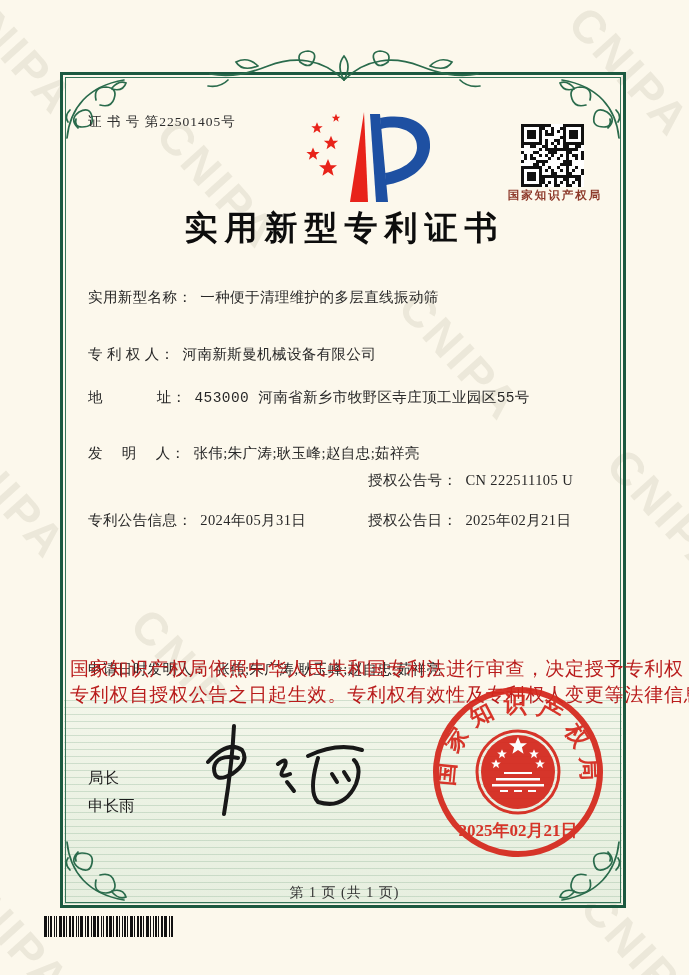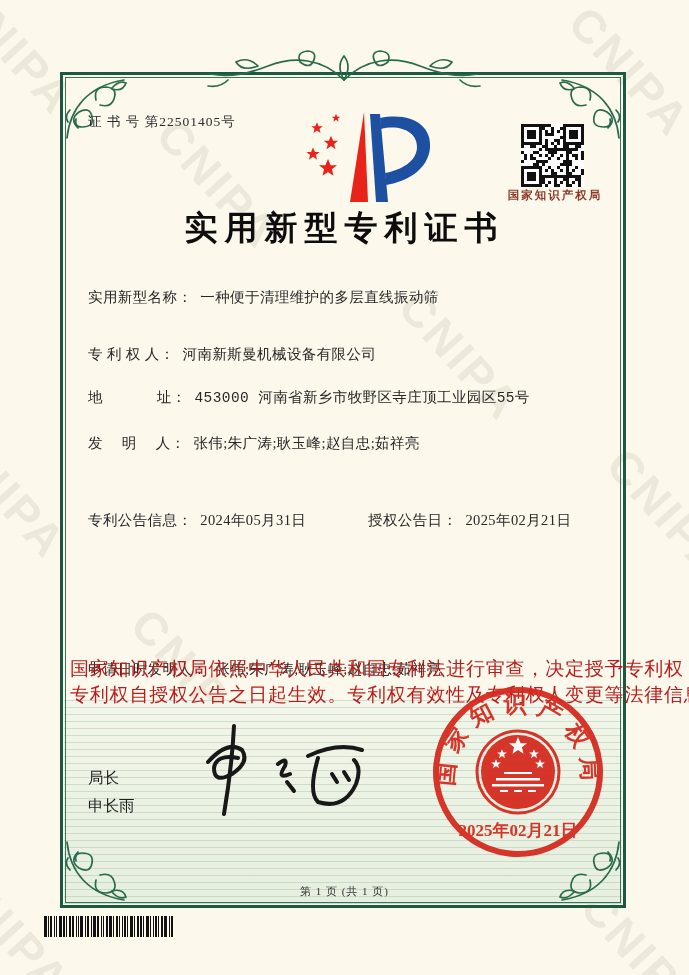--- a/index.html
+++ b/index.html
@@ -43,21 +43,21 @@
   .statement{position:absolute;left:70px;top:656px;width:549px;font-size:19px;color:#b91c1c;
      line-height:26px;text-align:center;letter-spacing:0.8px;}
   .statement div{white-space:nowrap;}
 
   .officer{position:absolute;left:88px;top:764px;font-size:15.5px;color:#1d1d1d;line-height:28px;
      font-family:"Liberation Sans","DejaVu Sans",sans-serif;}
   .signature{position:absolute;left:186px;top:722px;}
 
   .seal{position:absolute;left:430px;top:684px;}
 
-  .page-no{position:absolute;left:0;top:884px;width:689px;text-align:center;font-size:11px;color:#333;letter-spacing:1px;}
+  .page-no{position:absolute;left:0;top:884px;width:689px;text-align:center;font-size:14px;color:#333;letter-spacing:1px;}
 
   .barcode{position:absolute;left:44px;top:916px;height:21px;white-space:nowrap;font-size:0;}
   .barcode i{display:inline-block;height:21px;background:#111;}
   .barcode s{display:inline-block;height:21px;background:transparent;}
 
   .corner{position:absolute;width:66px;height:66px;}
   .corner.tl{left:64px;top:76px;}
   .corner.tr{right:67px;top:76px;transform:scaleX(-1);}
   .corner.bl{left:64px;bottom:71px;transform:scaleY(-1);}
   .corner.br{right:67px;bottom:71px;transform:scale(-1,-1);}
@@ -605,22 +605,25 @@
 
   <div class="field" style="top:288px;">
     <span class="lab">实用新型名称：</span><span class="val">一种便于清理维护的多层直线振动筛</span>
   </div>
   <div class="field" style="top:345px;">
     <span class="lab">专  利  权  人：</span><span class="val">河南新斯曼机械设备有限公司</span>
   </div>
   <div class="field" style="top:388px;font-family:Liberation Mono, monospace;">
     <span class="lab">地　　　  址：</span><span class="val">453000 河南省新乡市牧野区寺庄顶工业园区55号</span>
   </div>
-  <div class="field" style="top:434px;">
+  <div class="field" style="top:444px;">
     <span class="lab">发　  明　  人：</span><span class="val">张伟;朱广涛;耿玉峰;赵自忠;茹祥亮</span>
+  </div>
+  <div class="field col2" style="top:471px;">
+    <span class="lab">授权公告号：</span><span class="val">CN 222511105 U</span>
   </div>
   <div class="field" style="top:511px;">
     <span class="lab">专利公告信息：</span><span class="val">2024年05月31日</span>
   </div>
   <div class="field col2" style="top:511px;">
     <span class="lab">授权公告日：</span><span class="val">2025年02月21日</span>
   </div>
   <div class="field" style="top:616px;margin-top:44px;">
     <span class="lab">申请日时发明人：</span><span class="val">张伟;朱广涛;耿玉峰;赵自忠;茹祥亮</span>
   </div>

